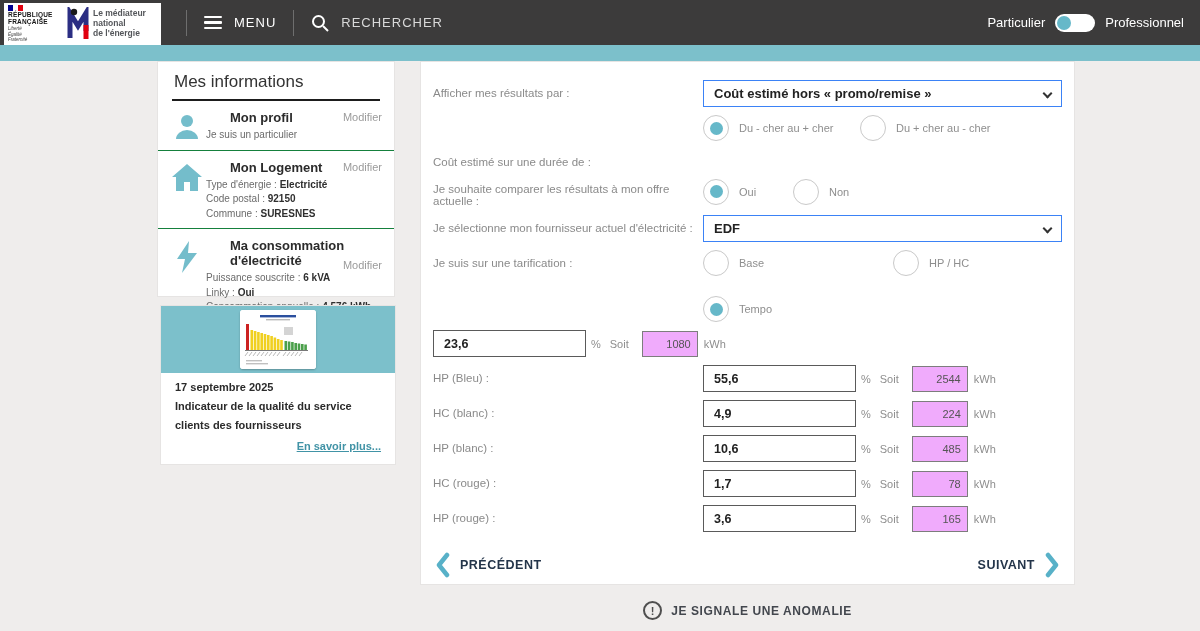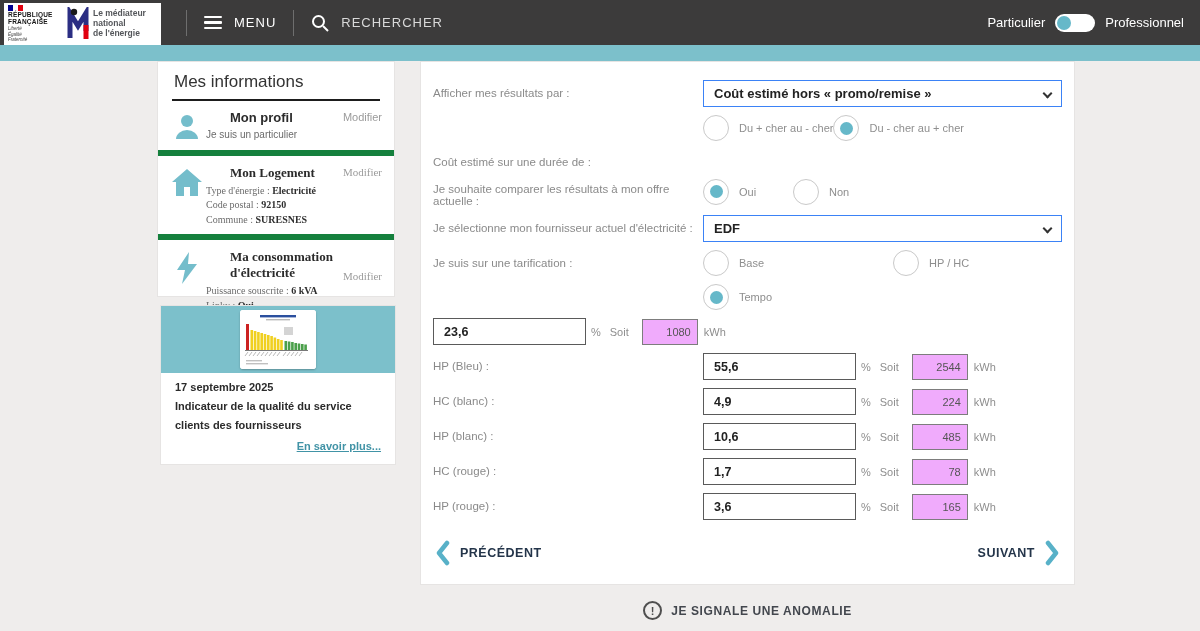--- a/index.html
+++ b/index.html
@@ -40,21 +40,21 @@
   .teal-strip { position:absolute; left:0; top:45px; width:1200px; height:16px; background:#7cc0cb; }
 
   
   .sidebar {
     position:absolute; left:157px; top:61px; width:238px; height:236px;
     background:#fff; border:1px solid #e6e4e3;
   }
   .sb-title { font-size:17px; color:#333; padding:10px 16px 7px 16px; }
   .sb-rule { border:none; border-top:2px solid #1d1d1d; margin:0 14px; }
   .sb-section { position:relative; display:flex; padding:9px 12px 7px 10px; }
-  .sb-section + .sb-section { border-top:6px solid #15803d;font-family:Liberation Serif, serif; }
+  .sb-section + .sb-section { border-top:1px solid #15803d; }
   .sb-icon { width:38px; display:flex; justify-content:center; padding-top:2px; flex:none; }
   .sb-body { flex:1; }
   .sb-sec-title { font-size:13px; font-weight:bold; color:#2b2b2b; margin-bottom:3px;margin-left:24px; }
   .sb-line { font-size:10px; color:#6b6b6b; line-height:1.45; }
   .sb-line b { color:#2f2f2f; }
   .modify { position:absolute; right:12px; top:10px; font-size:11px; color:#9b9b9b; text-decoration:none; }
   .modify.low { top:30px; }
 
   
   .news {
@@ -312,27 +312,27 @@
       <div class="select">
         <span class="sel-text">Coût estimé hors « promo/remise »</span>
         <span class="chev"></span>
       </div>
     </div>
   </div>
 
   <div class="frow">
     <div class="flabel"></div>
     <div class="fctrl optrow">
+      <div class="opt w157">
+        <span class="radio checked"></span>
+        <span class="opt-label">Du - cher au + cher</span>
+      </div>
       <div class="opt">
         <span class="radio"></span>
         <span class="opt-label">Du + cher au - cher</span>
-      </div>
-      <div class="opt w157">
-        <span class="radio checked"></span>
-        <span class="opt-label">Du - cher au + cher</span>
       </div>
     </div>
   </div>
 
   <div class="frow gap18">
     <div class="flabel">Coût estimé sur une durée de :</div>
   </div>
 
   <div class="frow">
     <div class="flabel">Je souhaite comparer les résultats à mon offre actuelle :</div>
@@ -364,21 +364,21 @@
       <div class="optrow">
         <div class="opt w190">
           <span class="radio"></span>
           <span class="opt-label">Base</span>
         </div>
         <div class="opt">
           <span class="radio"></span>
           <span class="opt-label">HP / HC</span>
         </div>
       </div>
-      <div class="optrow" style="margin-top:8px">
+      <div class="optrow" style="margin-top:20px">
         <div class="opt">
           <span class="radio checked"></span>
           <span class="opt-label">Tempo</span>
         </div>
       </div>
     </div>
   </div>
 
   <div class="crow gap18">
     <div class="cctrl">

